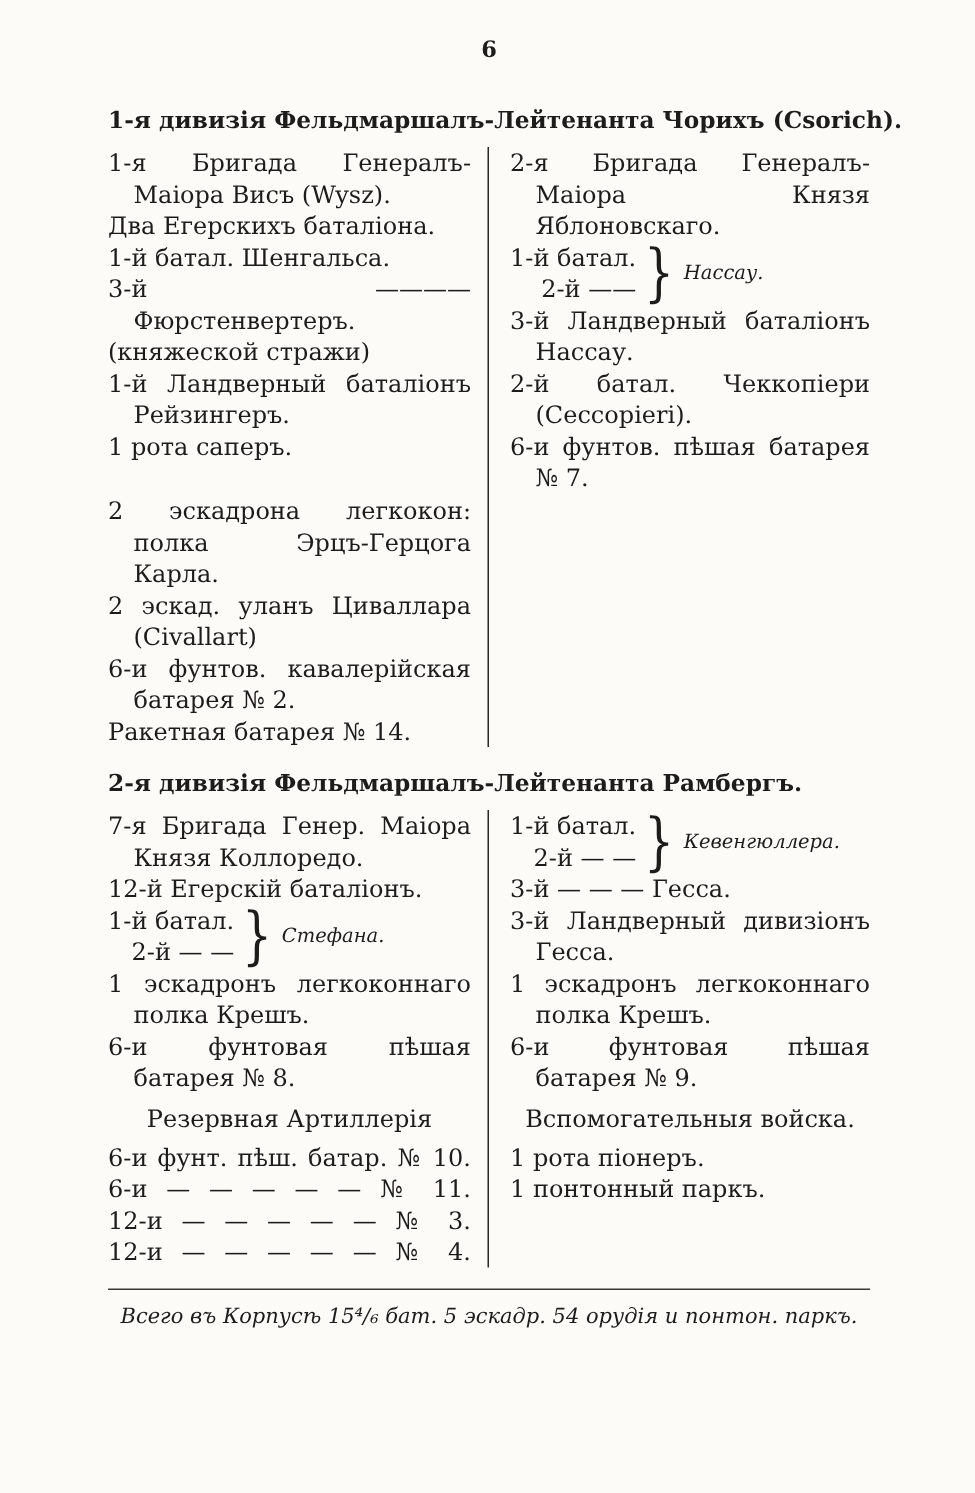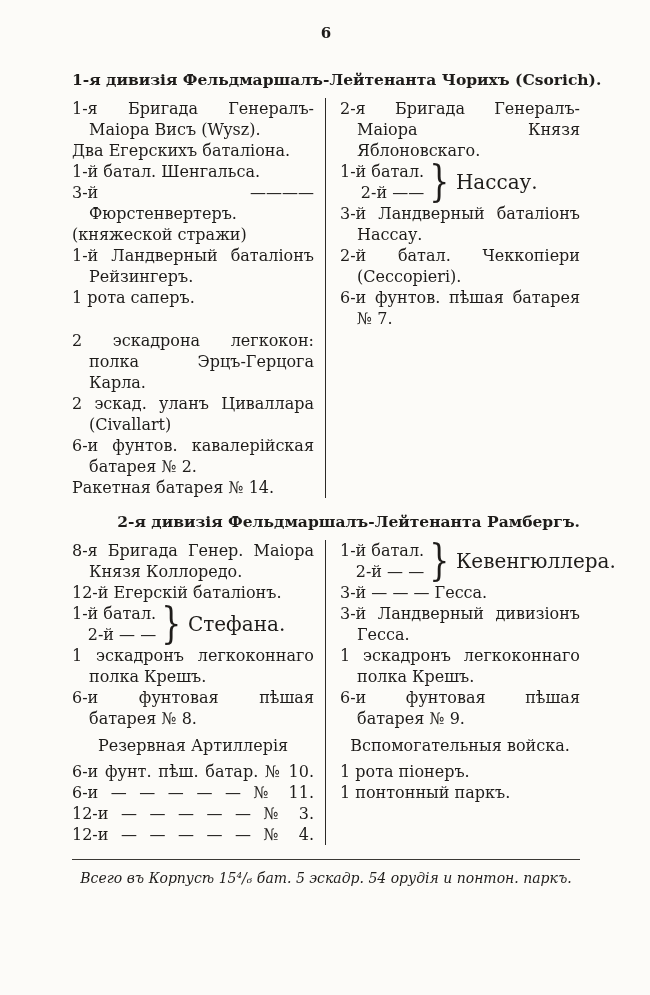--- a/index.html
+++ b/index.html
@@ -15,21 +15,21 @@
     padding:24px 70px 0 72px;
     overflow:hidden;
   }
   .page-number {
     text-align:center;
     font-size:15px;
     margin-bottom:28px;
     font-weight:bold;
   }
   .division-heading {
-    text-align:right;
+    text-align:left;
     font-weight:bold;
     font-size:15.5px;
     margin-bottom:9px;
     white-space:nowrap;
   }
   .division { margin-bottom:14px; }
   .columns { display:flex; align-items:stretch; }
   .col { width:50%; }
   .col.left  { padding-right:11px; border-right:1.5px solid #2b2927; }
   .col.right { padding-left:14px; }
@@ -57,21 +57,21 @@
   .brace-col .entry { padding-left:0; text-indent:0; text-align:right; }
   .brace-glyph {
     flex:0 0 auto;
     display:inline-block;
     font-size:42px;
     line-height:42px;
     transform:scaleX(0.75);
     margin:0 3px 0 2px;
     font-weight:normal;
   }
-  .brace-label { flex:0 0 auto; font-size:20px; }
+  .brace-label { flex:0 0 auto; font-size:13px;font-style:italic; }
   .footer-rule {
     border-top:1px solid #3a3835;
     margin:10px 0 9px;
   }
   .footer-summary {
     font-style:italic;
     text-align:center;
     font-size:14px;
     line-height:19px;
   }
@@ -113,21 +113,21 @@
         <p class="entry">2-й батал. Чеккопіери (Ceccopieri).</p>
         <p class="entry">6-и фунтов. пѣшая батарея № 7.</p>
       </div>
     </div>
   </section>
 
   <section class="division">
     <h2 class="division-heading">2-я дивизія Фельдмаршалъ-Лейтенанта Рамбергъ.</h2>
     <div class="columns">
       <div class="col left">
-        <p class="entry">8-я Бригада Генер. Маіора Князя Коллоредо.</p>
+        <p class="entry">7-я Бригада Генер. Маіора Князя Коллоредо.</p>
         <p class="entry">12-й Егерскій баталіонъ.</p>
         <div class="brace-group">
           <div class="brace-col">
             <p class="entry">1-й батал.</p>
             <p class="entry">2-й — —</p>
           </div>
           <span class="brace-glyph">}</span>
           <span class="brace-label">Стефана.</span>
         </div>
         <p class="entry">1 эскадронъ легкоконнаго полка Крешъ.</p>

